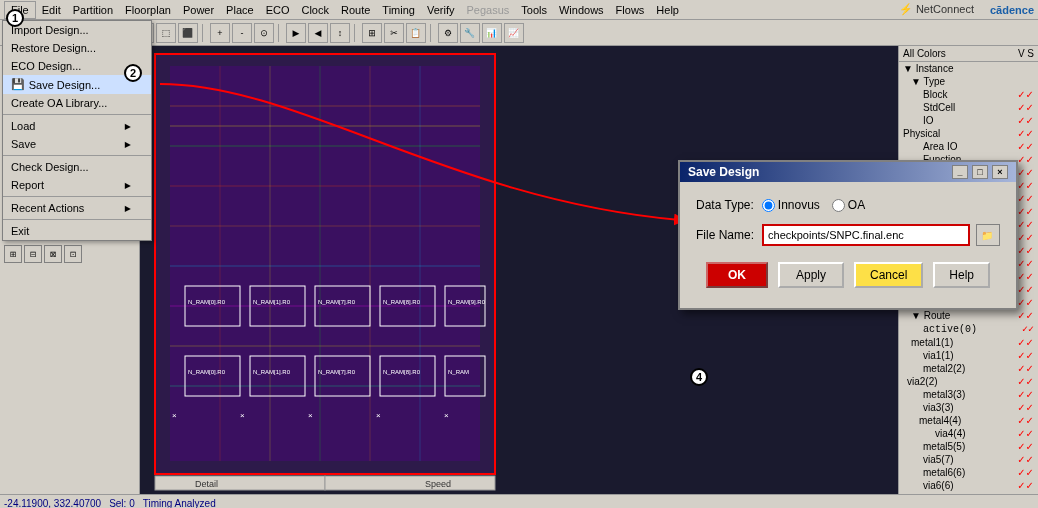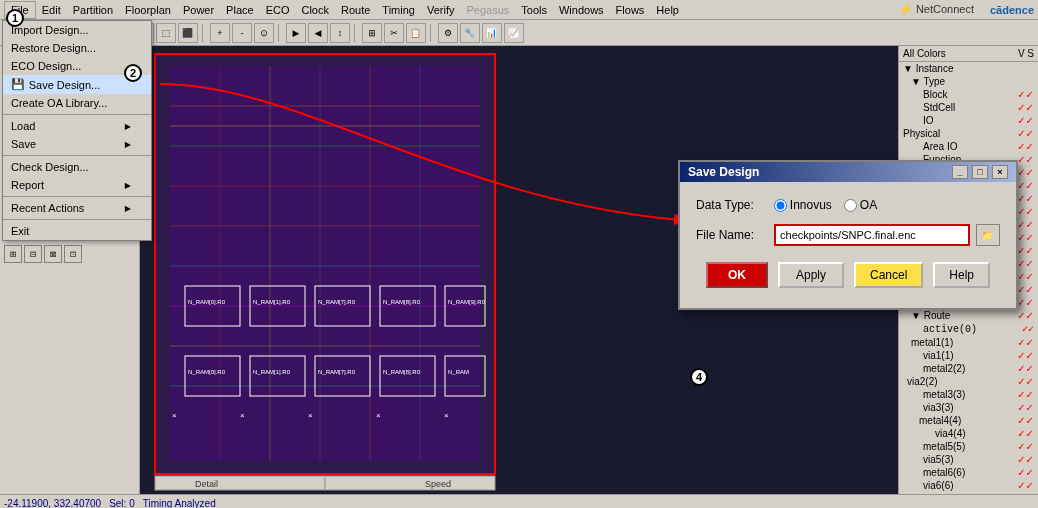--- a/index.html
+++ b/index.html
@@ -197,21 +197,21 @@
       font-size: 9px;
       color: black;
     }
     .dialog-body {
       padding: 16px 16px 12px;
     }
     .dialog-row {
       display: flex;
       align-items: center;
       margin-bottom: 12px;
-      gap: 20px;
+      gap: 8px;
     }
     .dialog-label {
       font-size: 12px;
       white-space: nowrap;
     }
     .dialog-radio-group {
       display: flex;
       align-items: center;
       gap: 12px;
     }
@@ -656,21 +656,21 @@
           </div>
         <div class="tree-item" style="padding-left:36px;">
             <span>via4(4)</span>
             <span style="margin-left:auto;color:red;">✓✓</span>
           </div>
         <div class="tree-item" style="padding-left:24px;">
             <span>metal5(5)</span>
             <span style="margin-left:auto;color:red;">✓✓</span>
           </div>
         <div class="tree-item" style="padding-left:24px;">
-            <span>via5(3)</span>
+            <span>via5(7)</span>
             <span style="margin-left:auto;color:red;">✓✓</span>
           </div>
         <div class="tree-item" style="padding-left:24px;">
             <span>metal6(6)</span>
             <span style="margin-left:auto;color:red;">✓✓</span>
           </div>
         <div class="tree-item" style="padding-left:24px;">
             <span>via6(6)</span>
             <span style="margin-left:auto;color:red;">✓✓</span>
           </div>

